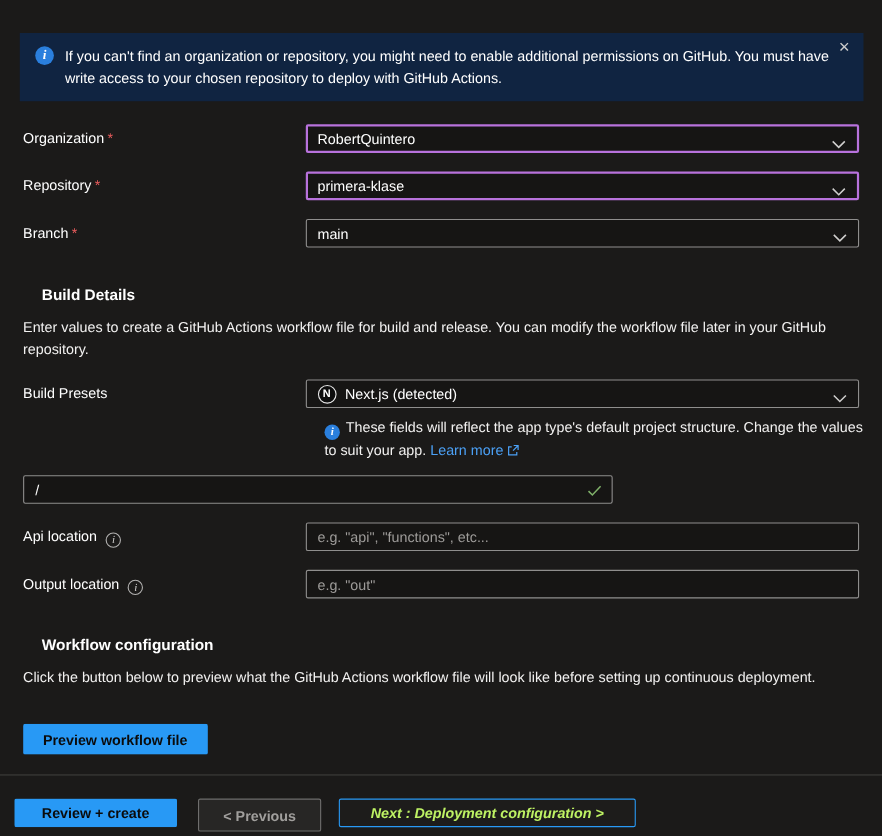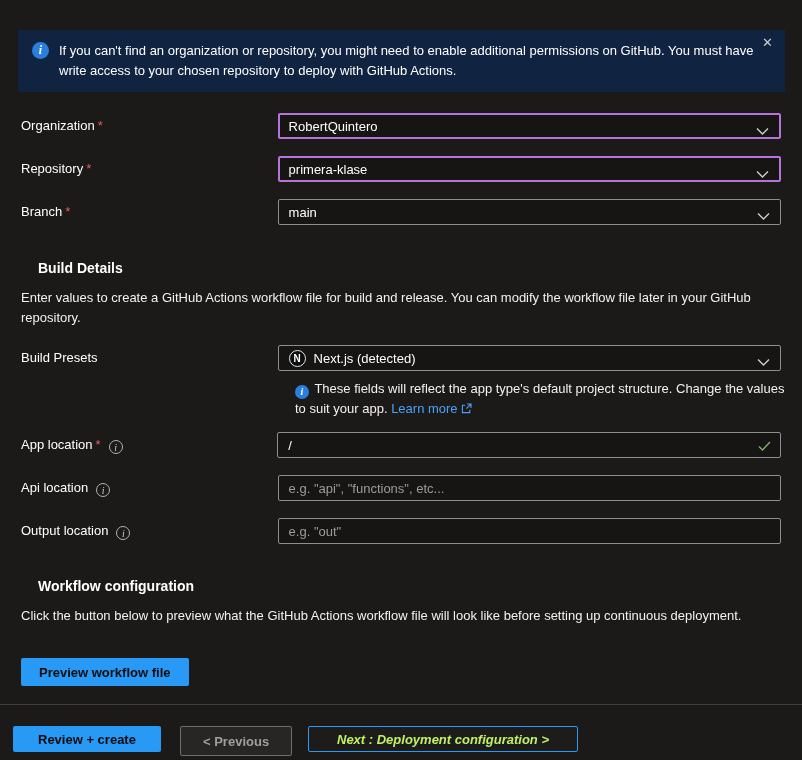--- a/index.html
+++ b/index.html
@@ -173,23 +173,20 @@
 <div class="presets-note" style="top:379px">
   <span class="info-badge small">i</span>
   <span>These fields will reflect the app type's default project structure. Change the values to suit your app.</span>
   <a class="link">Learn more</a><span class="ext-icon"><svg width="11" height="11" viewBox="0 0 11 11">
         <path d="M4.2 2.2 H1.4 V9.6 H8.8 V6.8" fill="none" stroke="#4ba0f5" stroke-width="1.1"></path>
         <path d="M6 1 H10 V5 M10 1 L5.4 5.6" fill="none" stroke="#4ba0f5" stroke-width="1.1"></path>
       </svg></span>
 </div>
 
 <div class="row" style="top:432px">
-  <div class="label-cell">
-    <span>App location</span><span class="required">*</span><span class="outline-info">i</span>
-  </div>
   <div class="field" style="padding-right:28px">
     <input type="text" value="/" style="">
     <span class="check-icon">
       <svg width="13" height="11" viewBox="0 0 13 11">
           <polyline points="1,5.5 4.5,9 12,1" fill="none" stroke="#7fb069" stroke-width="1.4"></polyline>
         </svg>
     </span>
   </div>
 </div>
 

